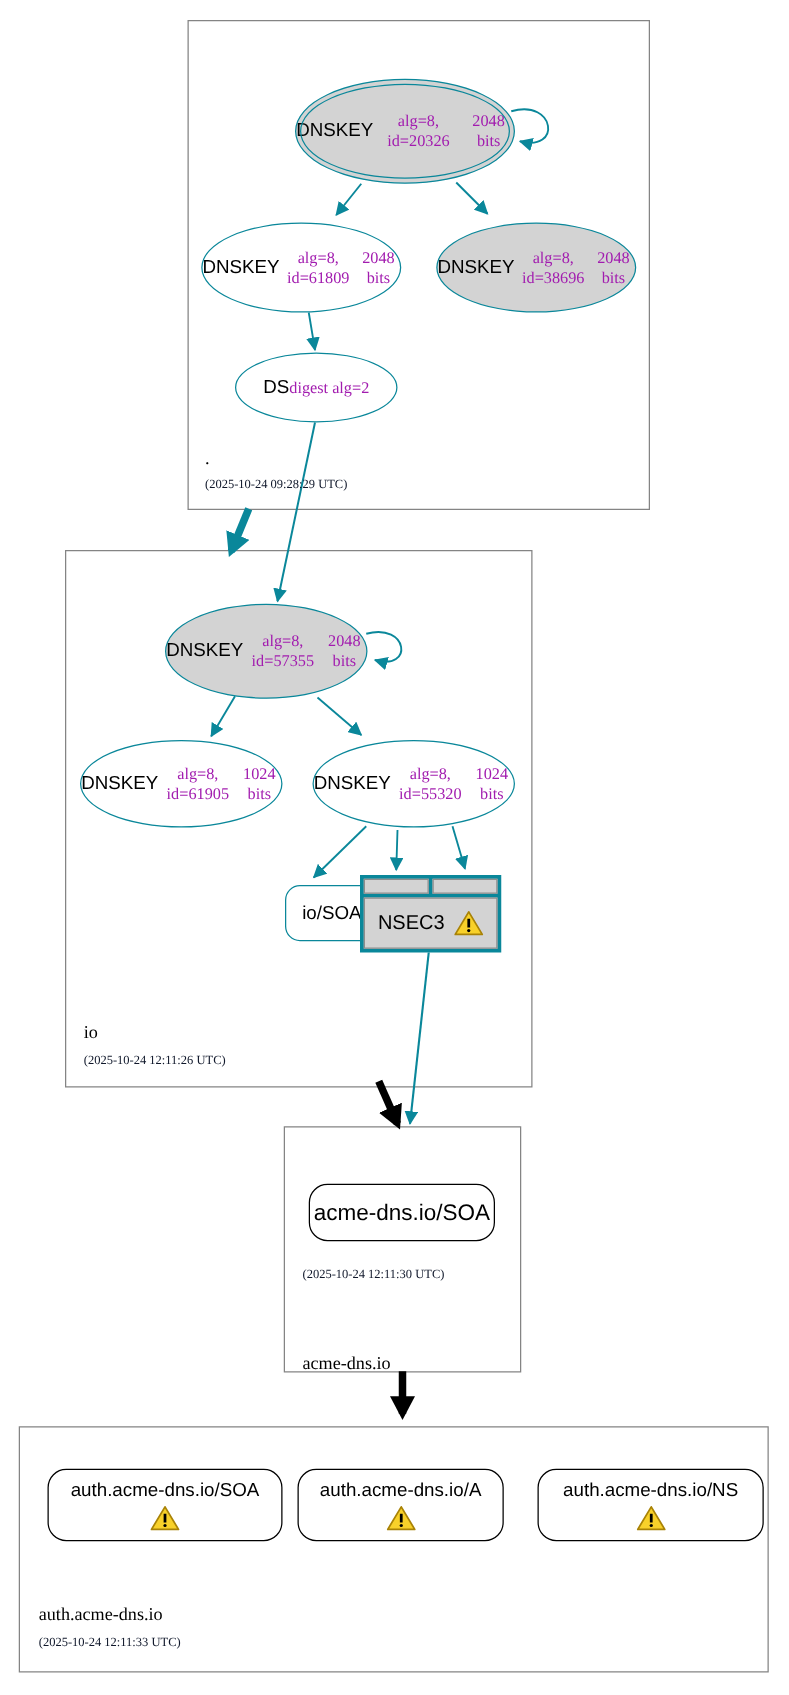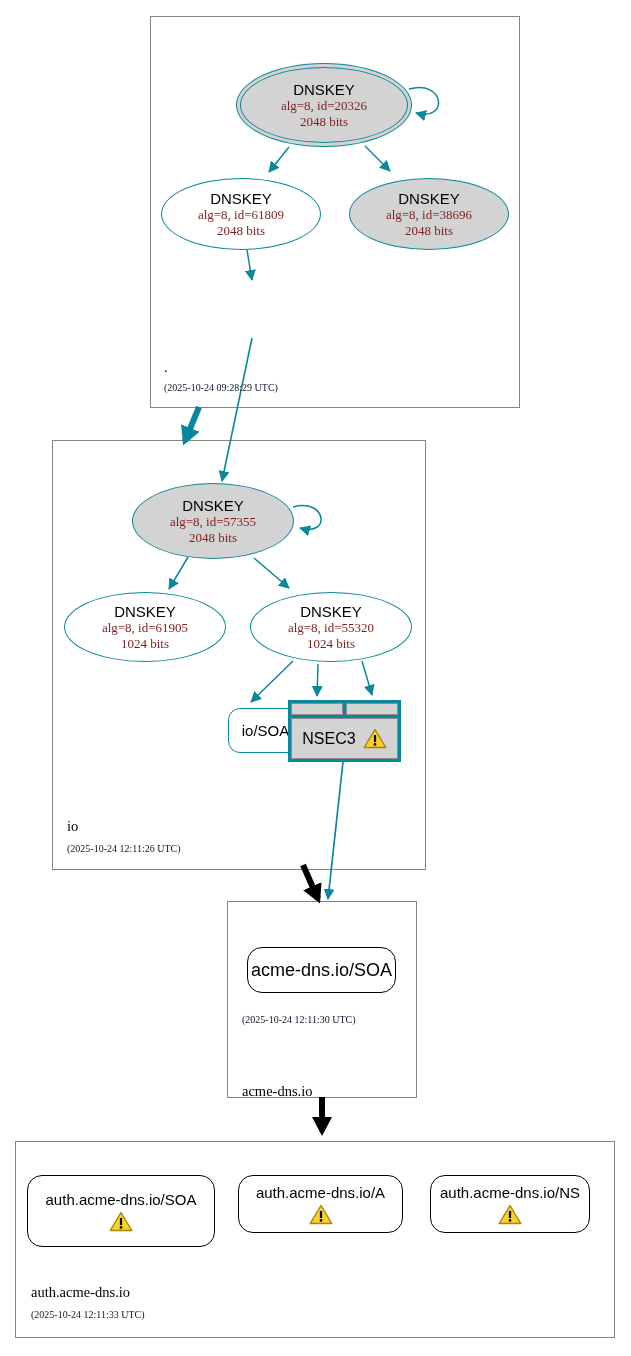--- a/index.html
+++ b/index.html
@@ -6,27 +6,27 @@
   .canvas{position:relative;width:631px;height:1356px;background:#ffffff;overflow:hidden;
           font-family:"Liberation Serif", serif;}
   .edges{position:absolute;left:0;top:0;pointer-events:none;}
 
   .zonebox{position:absolute;border:1px solid #848484;background:transparent;box-sizing:border-box;}
 
   .zlabel{position:absolute;font-family:"Liberation Serif", serif;font-size:14.5px;color:#000;}
   .zts{position:absolute;font-family:"Liberation Serif", serif;font-size:10px;color:#0f172a;}
 
   .ellipse{position:absolute;border:1.7px solid #0a879a;border-radius:50%;box-sizing:border-box;
-           display:flex;flex-direction:column;align-items:center;justify-content:center;
+           display:flex;align-items:center;justify-content:center;
            background:#ffffff;text-align:center;}
   .ellipse.gray{background:#d3d3d3;}
   .ellipse.double::before{content:"";position:absolute;inset:3px;border:1.7px solid #0a879a;
            border-radius:50%;pointer-events:none;}
   .nt{font-family:"Liberation Sans", sans-serif;font-size:15px;line-height:1.15;color:#000;}
-  .nd{font-family:"Liberation Serif", serif;font-size:13px;line-height:1.2;color:#7f1d1d;}
+  .nd{font-family:"Liberation Serif", serif;font-size:13px;line-height:1.2;color:#a21caf;}
 
   .rrect{position:absolute;border-radius:12px;box-sizing:border-box;background:#ffffff;
          display:flex;flex-direction:column;align-items:center;justify-content:center;gap:3px;
          font-family:"Liberation Sans", sans-serif;font-size:15px;color:#000;text-align:center;}
   .rrect.teal{border:1.7px solid #0a879a;margin-left:46px;}
   .rrect.black{border:1.8px solid #000000;border-radius:15px;}
 
   .nsec3{position:absolute;background:#0a879a;padding:3px;box-sizing:border-box;
          display:flex;flex-direction:column;gap:3px;}
   .nsec3 .hdr{display:flex;gap:3px;height:12px;}
@@ -86,20 +86,24 @@
   <div class="ellipse" style="left:161px;top:178px;width:160px;height:72px;">
     <span class="nt">DNSKEY</span>
     <span class="nd">alg=8, id=61809</span>
     <span class="nd">2048 bits</span>
   </div>
   <div class="ellipse gray" style="left:349px;top:178px;width:160px;height:72px;">
     <span class="nt">DNSKEY</span>
     <span class="nd">alg=8, id=38696</span>
     <span class="nd">2048 bits</span>
   </div>
+  <div class="ellipse" style="left:188px;top:282px;width:130px;height:56px;">
+    <span class="nt">DS</span>
+    <span class="nd">digest alg=2</span>
+  </div>
   <div class="zlabel" style="left:164px;top:359px;">.</div>
   <div class="zts" style="left:164px;top:382px;">(2025-10-24 09:28:29 UTC)</div>
 
   <div class="ellipse gray" style="left:132px;top:483px;width:162px;height:76px;">
     <span class="nt">DNSKEY</span>
     <span class="nd">alg=8, id=57355</span>
     <span class="nd">2048 bits</span>
   </div>
   <div class="ellipse" style="left:64px;top:592px;width:162px;height:70px;">
     <span class="nt">DNSKEY</span>
@@ -130,37 +134,37 @@
   </div>
   <div class="zlabel" style="left:67px;top:818px;">io</div>
   <div class="zts" style="left:67px;top:843px;">(2025-10-24 12:11:26 UTC)</div>
 
   <div class="rrect black" style="left:247px;top:947px;width:149px;height:46px;font-size:18px;">
     <span>acme-dns.io/SOA</span>
   </div>
   <div class="zlabel" style="left:242px;top:1044px;margin-top:39px;">acme-dns.io</div>
   <div class="zts" style="left:242px;top:1014px;">(2025-10-24 12:11:30 UTC)</div>
 
-  <div class="rrect black" style="left:27px;top:1175px;width:188px;height:72px;">
+  <div class="rrect black" style="left:38px;top:1175px;width:188px;height:58px;">
     <span>auth.acme-dns.io/SOA</span>
     <svg class="warn" width="24" height="21" viewBox="0 0 24 21">
       <path d="M12 1.5 L22.8 19.5 L1.2 19.5 Z" fill="#f8d12a" stroke="#a98307" stroke-width="1.4" stroke-linejoin="round"></path>
       <rect x="10.9" y="7" width="2.2" height="7" fill="#000"></rect>
       <circle cx="12" cy="16.4" r="1.3" fill="#000"></circle>
     </svg>
   </div>
   <div class="rrect black" style="left:238px;top:1175px;width:165px;height:58px;">
     <span>auth.acme-dns.io/A</span>
     <svg class="warn" width="24" height="21" viewBox="0 0 24 21">
       <path d="M12 1.5 L22.8 19.5 L1.2 19.5 Z" fill="#f8d12a" stroke="#a98307" stroke-width="1.4" stroke-linejoin="round"></path>
       <rect x="10.9" y="7" width="2.2" height="7" fill="#000"></rect>
       <circle cx="12" cy="16.4" r="1.3" fill="#000"></circle>
     </svg>
   </div>
-  <div class="rrect black" style="left:430px;top:1175px;width:160px;height:58px;">
+  <div class="rrect black" style="left:430px;top:1175px;width:181px;height:58px;">
     <span>auth.acme-dns.io/NS</span>
     <svg class="warn" width="24" height="21" viewBox="0 0 24 21">
       <path d="M12 1.5 L22.8 19.5 L1.2 19.5 Z" fill="#f8d12a" stroke="#a98307" stroke-width="1.4" stroke-linejoin="round"></path>
       <rect x="10.9" y="7" width="2.2" height="7" fill="#000"></rect>
       <circle cx="12" cy="16.4" r="1.3" fill="#000"></circle>
     </svg>
   </div>
   <div class="zlabel" style="left:31px;top:1284px;">auth.acme-dns.io</div>
   <div class="zts" style="left:31px;top:1309px;">(2025-10-24 12:11:33 UTC)</div>
 

